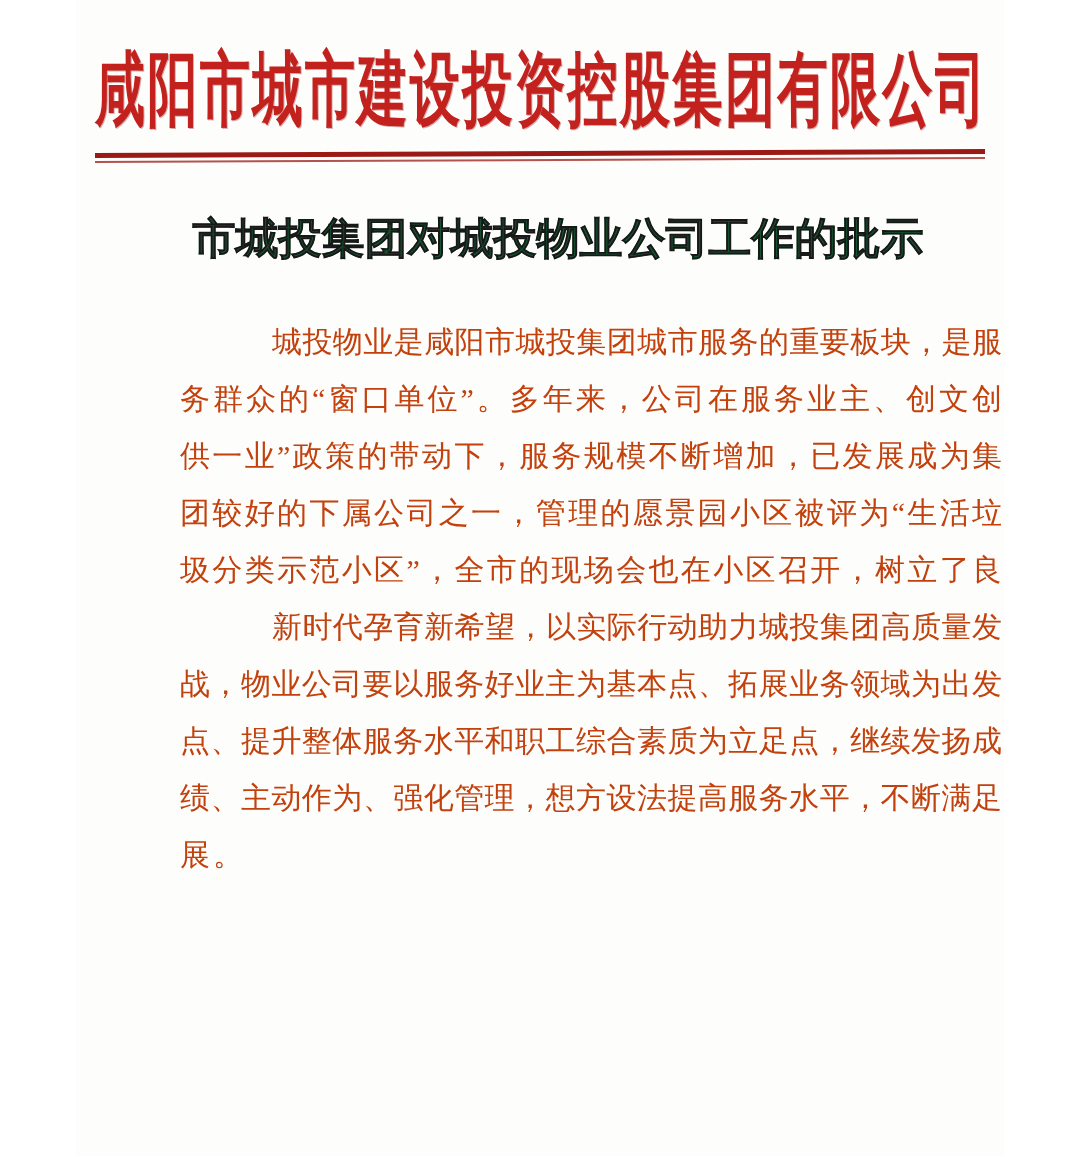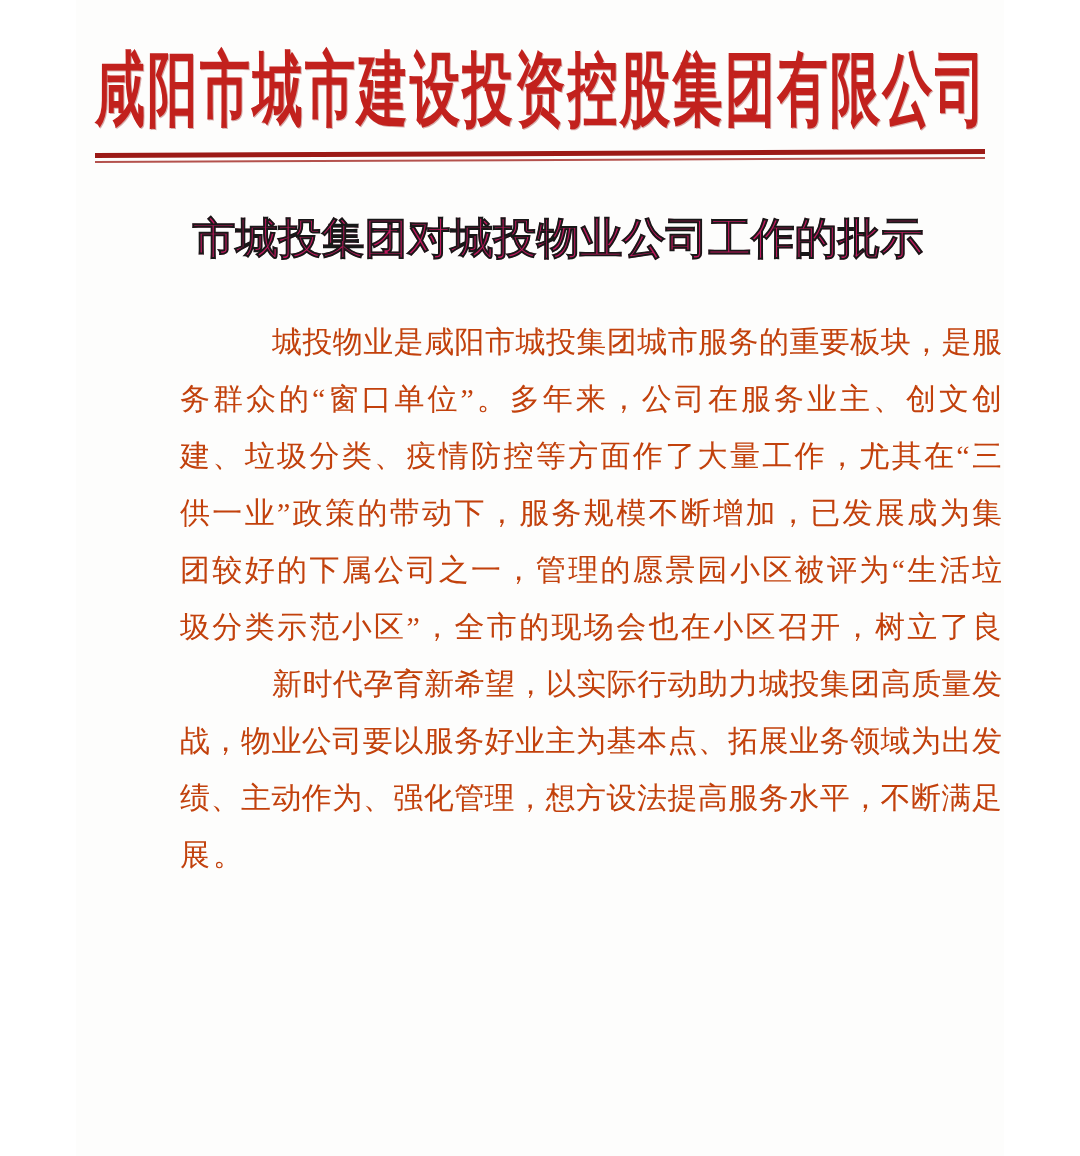--- a/index.html
+++ b/index.html
@@ -89,29 +89,29 @@
 <div class="page">
 
   <header class="letterhead">
     <div class="company" style="color: rgb(194, 33, 29);">咸阳市城市建设投资控股集团有限公司</div>
     <div class="rule">
       <div class="rule-thick" style="background: rgb(156, 26, 22);"></div>
       <div class="rule-thin" style="background: rgb(180, 82, 77);"></div>
     </div>
   </header>
 
-  <h1 class="doc-title" style="color: #be185d; padding-left: 36px;">市城投集团对城投物业公司工作的批示</h1>
+  <h1 class="doc-title" style="color: #14532d; padding-left: 36px;">市城投集团对城投物业公司工作的批示</h1>
 
   <main class="doc-body">
     <p class="line indent">城投物业是咸阳市城投集团城市服务的重要板块，是服</p>
     <p class="line">务群众的“窗口单位”。多年来，公司在服务业主、创文创</p>
-    <p class="line">建、垃圾分类、疫情防控等方面作了大量工作，尤其在“三</p>
     <p class="line">供一业”政策的带动下，服务规模不断增加，已发展成为集</p>
     <p class="line">团较好的下属公司之一，管理的愿景园小区被评为“生活垃</p>
     <p class="line">圾分类示范小区”，全市的现场会也在小区召开，树立了良</p>
 
     <p class="line indent">新时代孕育新希望，以实际行动助力城投集团高质量发</p>
     <p class="line">战，物业公司要以服务好业主为基本点、拓展业务领域为出发</p>
+    <p class="line">点、提升整体服务水平和职工综合素质为立足点，继续发扬成</p>
     <p class="line">绩、主动作为、强化管理，想方设法提高服务水平，不断满足</p>
     <p class="line last">展。</p>
   </main>
 
 </div>
 
 </body></html>

